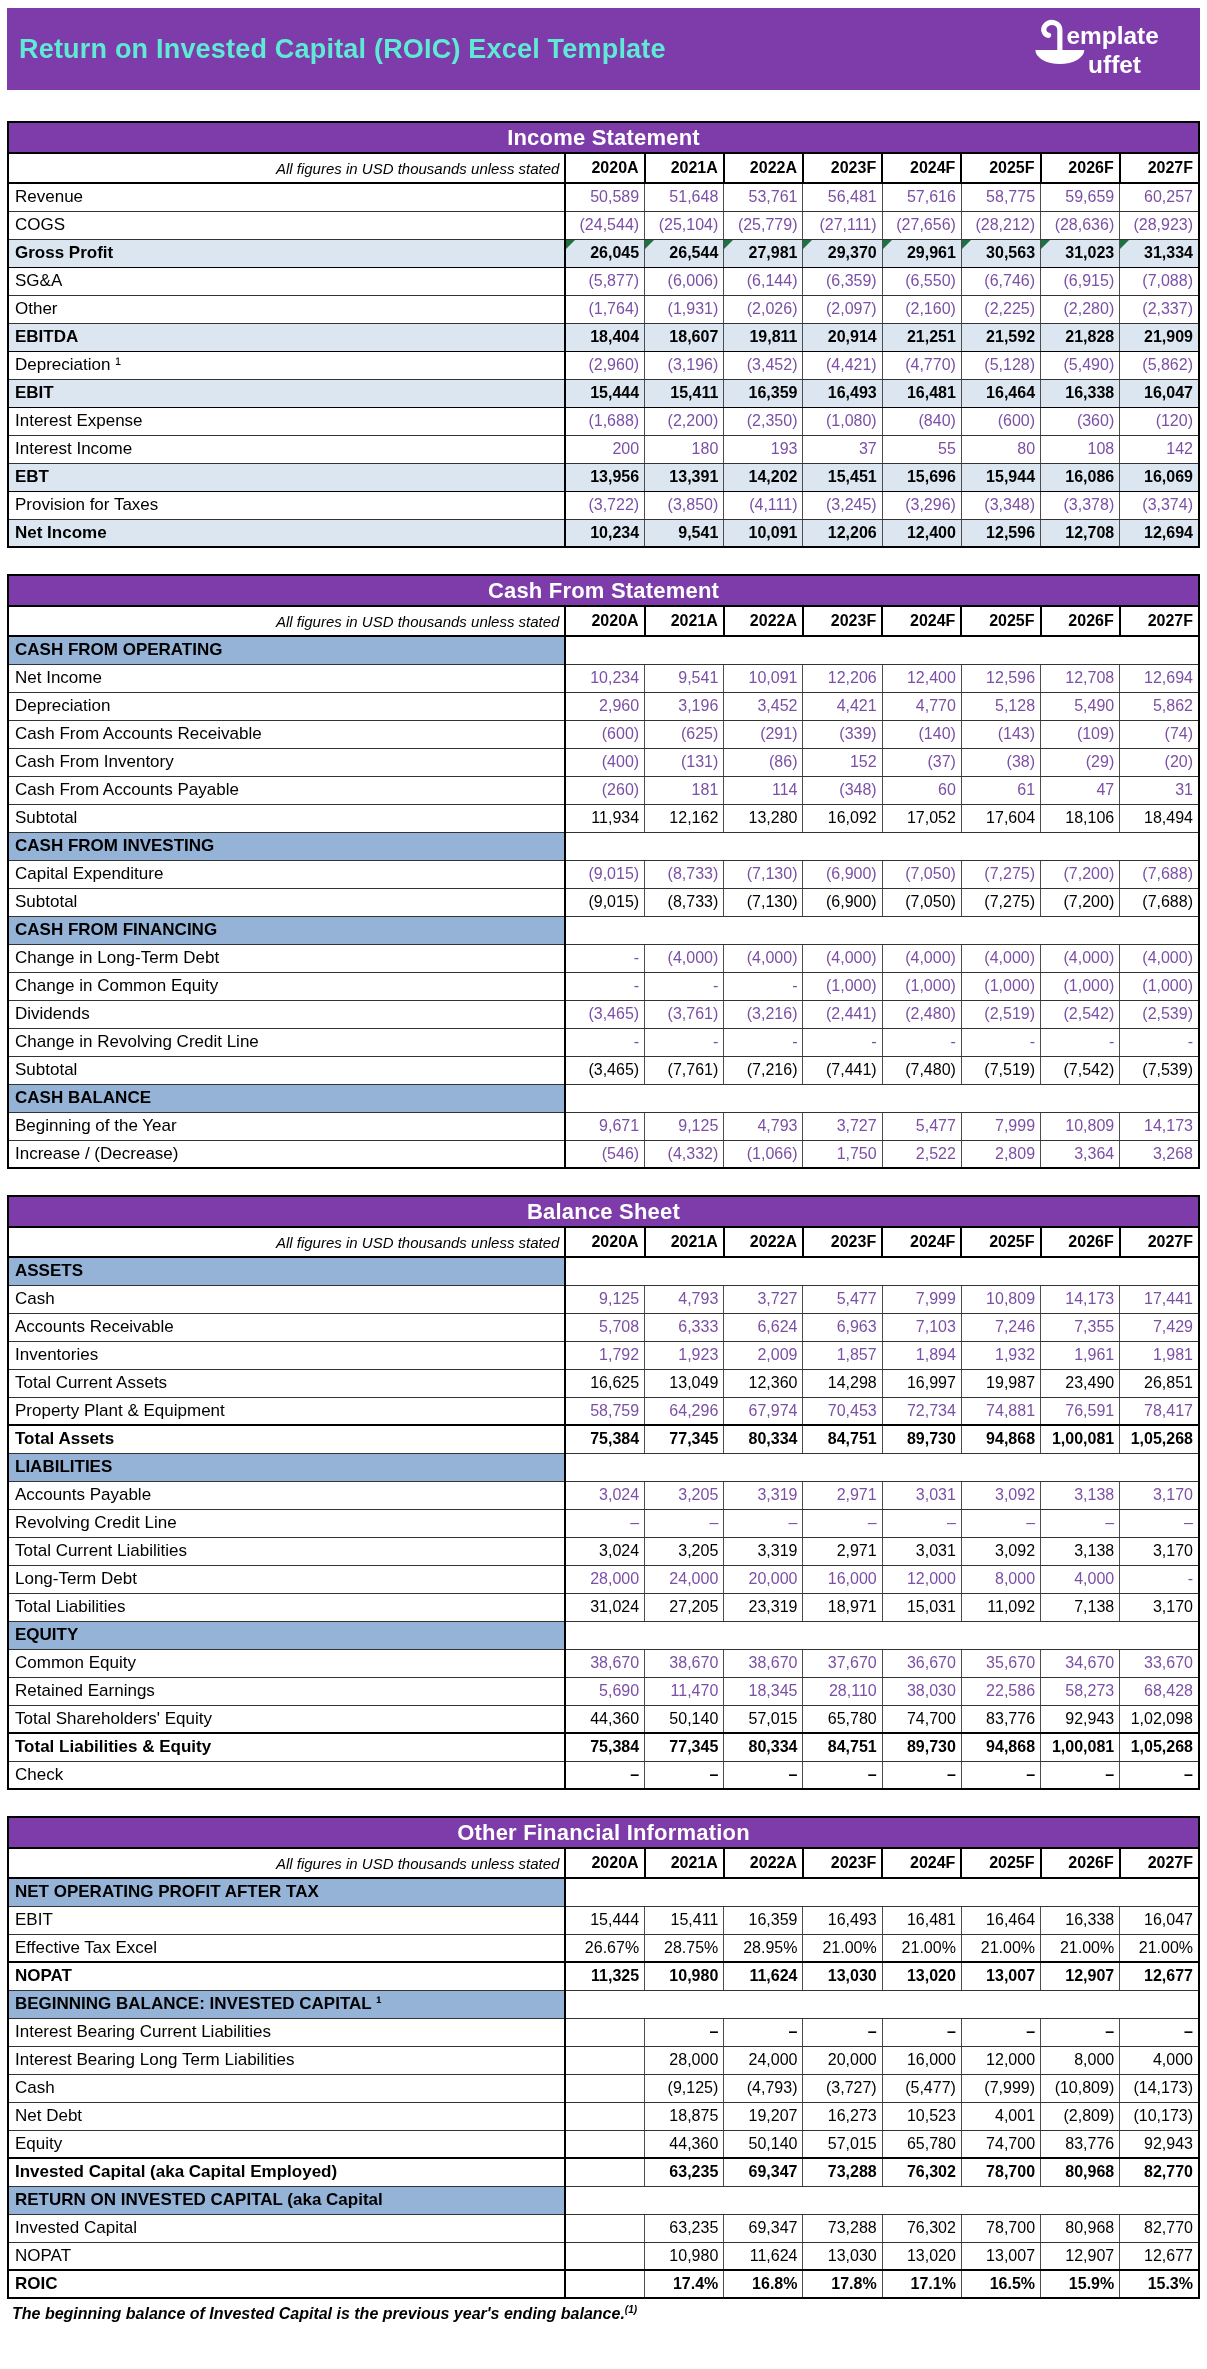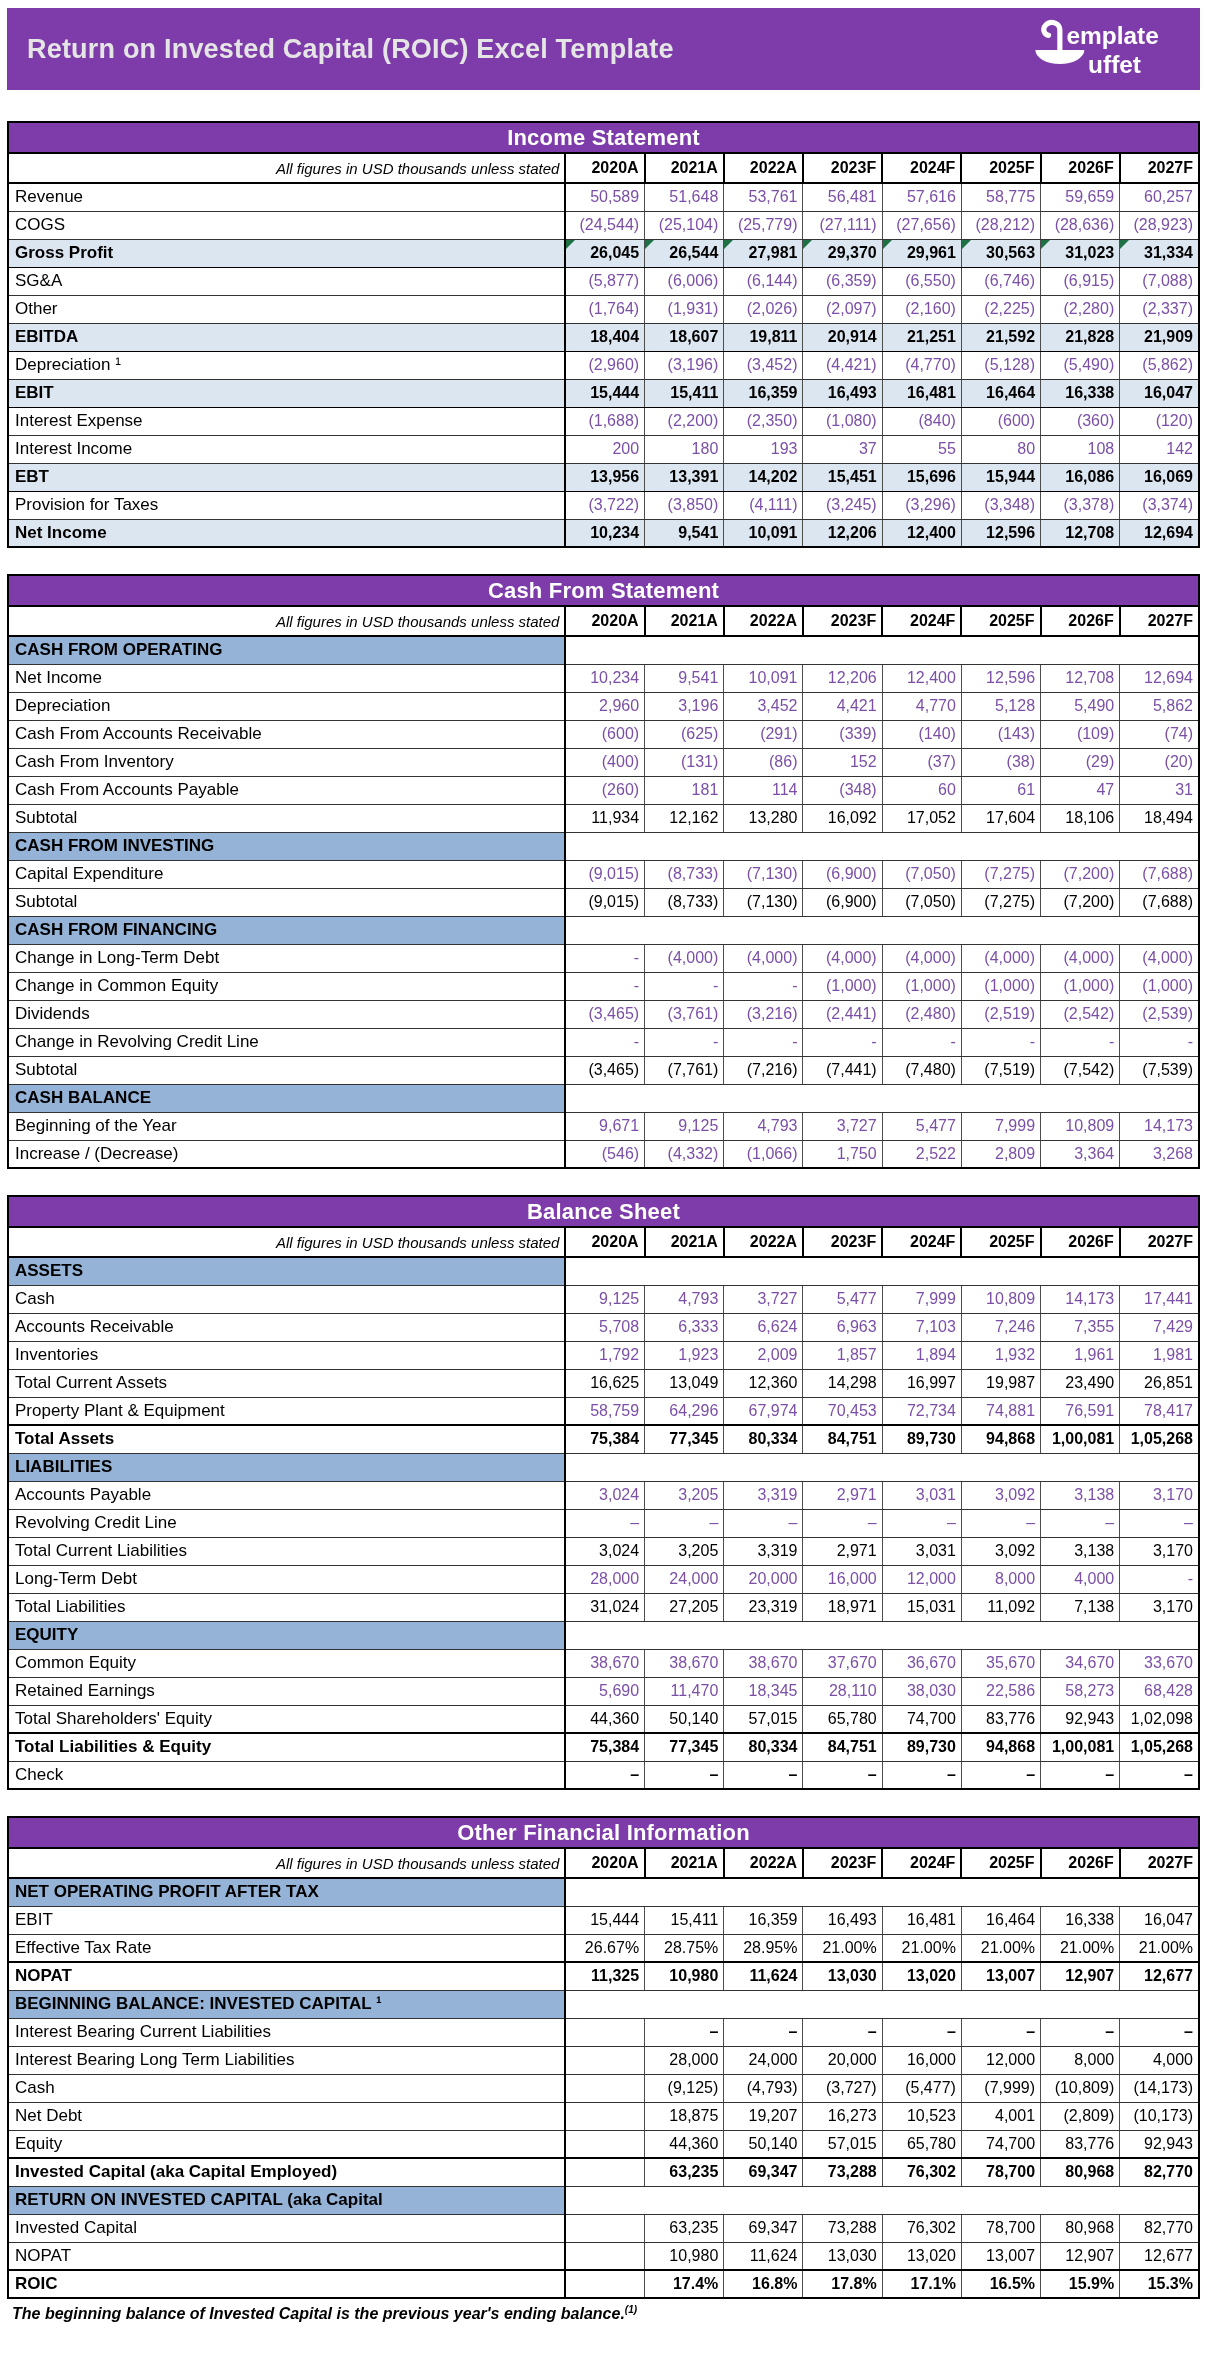--- a/index.html
+++ b/index.html
@@ -9,21 +9,21 @@
     font-family:"Liberation Sans",sans-serif;
   }
   .page{padding:8px 7px 0 7px}
 
   
   .banner{
     background:var(--accent,#7e3caa);height:82px;
     display:flex;align-items:center;justify-content:space-between;
     padding:0 16px 0 12px;
   }
-  .banner h1{color:#e5e5e5;font-size:27px;font-weight:bold;margin:8px;letter-spacing:.2px}
+  .banner h1{color:#5eead4;font-size:27px;font-weight:bold;margin:0;letter-spacing:.2px}
   .logo-text{font-family:"Liberation Sans",sans-serif;font-weight:bold;fill:#fff}
 
   
   table.fin{
     width:100%;border-collapse:collapse;table-layout:fixed;
     margin-top:26px;border:2px solid #000;
   }
   table.fin.first{margin-top:31px}
   tr.title th{
     background:var(--accent,#7e3caa);color:#fff;text-align:center;
@@ -730,21 +730,21 @@
           <td class="val">15,444</td>
           <td class="val">15,411</td>
           <td class="val">16,359</td>
           <td class="val">16,493</td>
           <td class="val">16,481</td>
           <td class="val">16,464</td>
           <td class="val">16,338</td>
           <td class="val">16,047</td>
         </tr>
         <tr class="r-calc">
-          <td class="lbl">Effective Tax Rate</td>
+          <td class="lbl">Effective Tax Excel</td>
           <td class="val">26.67%</td>
           <td class="val">28.75%</td>
           <td class="val">28.95%</td>
           <td class="val">21.00%</td>
           <td class="val">21.00%</td>
           <td class="val">21.00%</td>
           <td class="val">21.00%</td>
           <td class="val">21.00%</td>
         </tr>
         <tr class="r-total">

